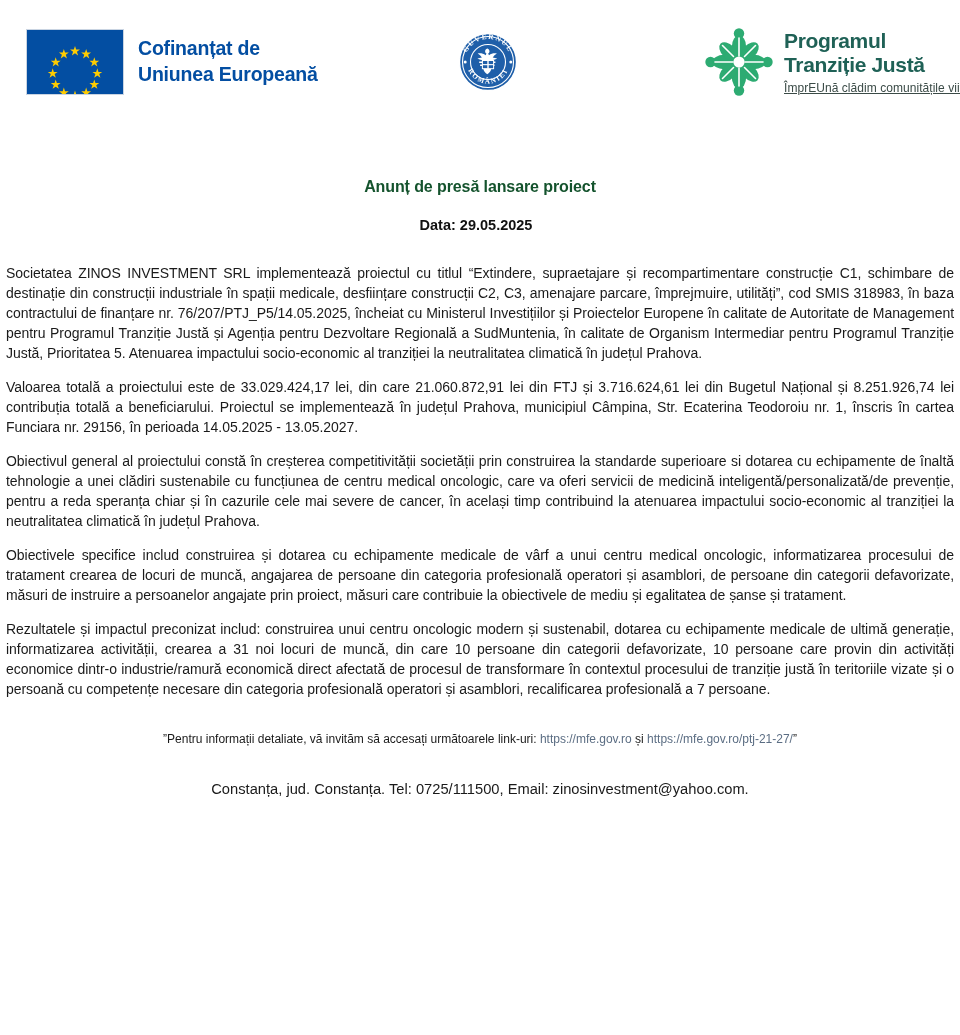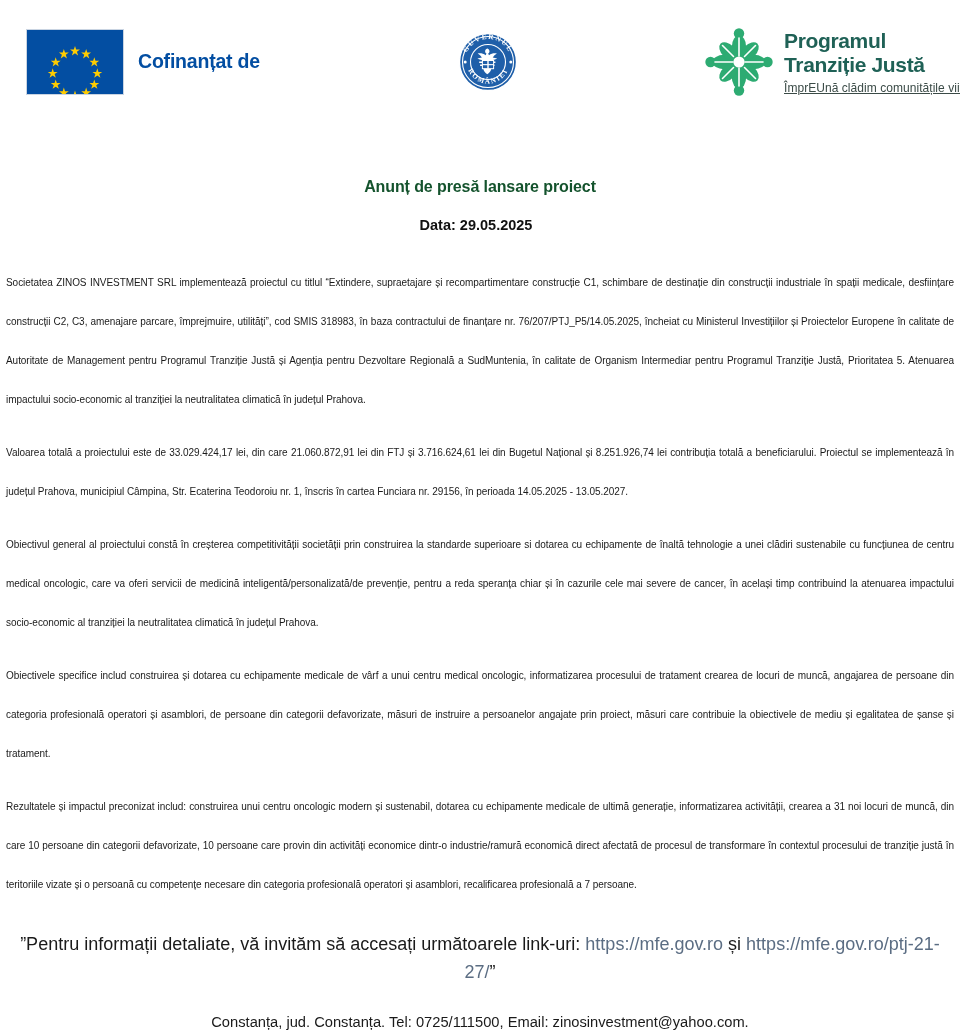--- a/index.html
+++ b/index.html
@@ -124,36 +124,36 @@
   .doc-date {
     text-align: center;
     font-weight: bold;
     font-size: 14.5px;
     color: #111111;
     margin: 21px 8px 0 0;
   }
 
   .para {
     text-align: justify;
-    font-size: 10px;
-    line-height: 39px;
+    font-size: 14px;
+    line-height: 20px;
     color: #1a1a1a;
     margin: 0 0 14px 0;
     letter-spacing: -0.05px;
   }
   .para:first-of-type {
     margin-top: 0;
   }
   .body-block {
     margin-top: 30px;
   }
 
   .links-line {
     text-align: center;
-    font-size: 18px;
+    font-size: 12px;
     line-height: 28px;
     color: #1a1a1a;
     margin: 26px 0 0 0;
   }
   .link {
     color: #5b6d83;
     text-decoration: none;
   }
 
   .contact {
@@ -185,20 +185,21 @@
             <polygon points="37.5,59.4 38.7,63.1 42.6,63.1 39.5,65.4 40.7,69.1 37.5,66.8 34.3,69.1 35.5,65.4 32.4,63.1 36.3,63.1"></polygon>
             <polygon points="29.1,51 30.3,54.7 34.2,54.7 31.1,57 32.3,60.7 29.1,58.4 25.9,60.7 27.1,57 24,54.7 27.9,54.7"></polygon>
             <polygon points="26,39.5 27.2,43.2 31.1,43.2 28,45.5 29.2,49.2 26,46.9 22.8,49.2 24,45.5 20.9,43.2 24.8,43.2"></polygon>
             <polygon points="29.1,28 30.3,31.7 34.2,31.7 31.1,34 32.3,37.7 29.1,35.4 25.9,37.7 27.1,34 24,31.7 27.9,31.7"></polygon>
             <polygon points="37.5,19.6 38.7,23.3 42.6,23.3 39.5,25.6 40.7,29.3 37.5,27 34.3,29.3 35.5,25.6 32.4,23.3 36.3,23.3"></polygon>
           </g>
         </svg>
       </div>
       <div class="eu-text">
         <div>Cofinanțat de</div>
+        <div>Uniunea Europeană</div>
       </div>
     </div>
 
     <div class="gov-logo">
       <svg viewBox="0 0 72 72" width="72" height="72">
         <defs>
           <path id="arcTop" d="M 13,36 A 23,23 0 0 1 59,36"></path>
           <path id="arcBot" d="M 14.5,36 A 21.5,21.5 0 0 0 57.5,36"></path>
         </defs>
         <circle cx="36" cy="36" r="28.5" fill="#1F5FA9"></circle>

